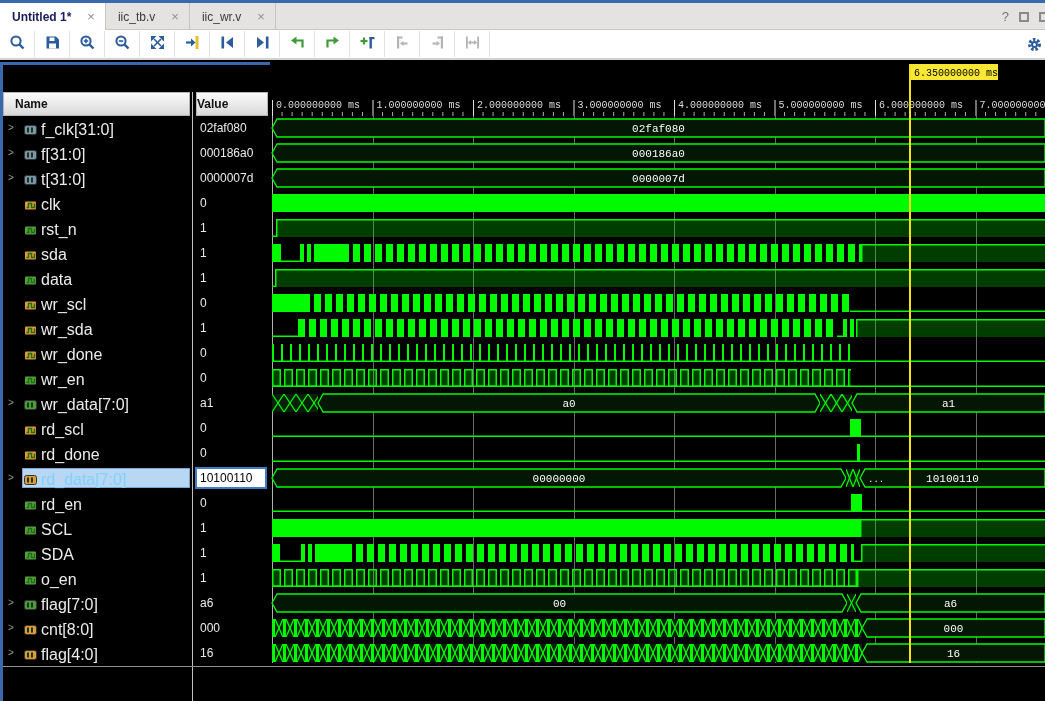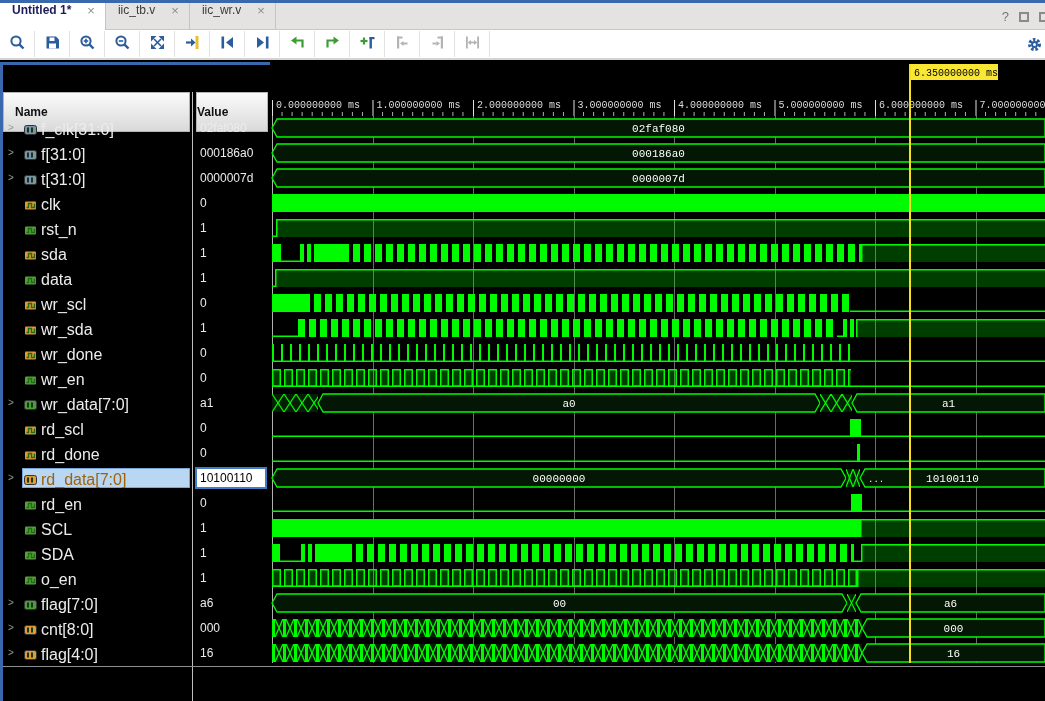--- a/index.html
+++ b/index.html
@@ -1,41 +1,41 @@
 <!DOCTYPE html>
 <html><head>
 <meta charset="utf-8">
 <style>
 html,body{margin:0;padding:0;background:#000;}
 #app{position:relative;width:1045px;height:701px;overflow:hidden;font-family:"Liberation Sans",sans-serif;background:#000;}
 #topline{position:absolute;left:0;top:0;width:1045px;height:3px;background:#3a68ad;}
 #tabbar{position:absolute;left:0;top:3px;width:1045px;height:27px;background:#e5e3e2;border-bottom:1px solid #c9c7c6;box-sizing:border-box;display:flex;}
-.tab{height:27px;display:flex;align-items:flex-start;padding:0 10px 0 12px;box-sizing:border-box;border-right:1px solid #c6c4c3;color:#3b3b3b;font-size:12px;}
+.tab{height:27px;display:flex;align-items:center;padding:0 10px 0 12px;box-sizing:border-box;border-right:1px solid #c6c4c3;color:#3b3b3b;font-size:12px;}
 .tab.active{background:#fff;color:#1b1b5e;font-weight:bold;}
 .tab .close{margin-left:16px;color:#8f8f8f;font-size:13px;font-weight:normal;}
 #winicons{position:absolute;right:-6px;top:3px;height:27px;display:flex;align-items:center;gap:10px;color:#6e6e6e;padding-right:2px;}
 #winicons .q{font-size:13px;color:#777;}
 #winicons .sq{width:10px;height:10px;border:2px solid #8a8a8a;box-sizing:border-box;}
 #toolbar{position:absolute;left:0;top:30px;width:1045px;height:30px;background:#fff;border-bottom:2px solid #d5d3d2;box-sizing:border-box;display:flex;align-items:center;}
 .tbtn{width:35px;height:26px;display:flex;align-items:center;justify-content:center;border-right:1px solid #e4e2e1;box-sizing:border-box;}
 #gearbtn{position:absolute;right:2px;top:36px;}
 #leftpanel{position:absolute;left:0;top:62px;width:270px;height:639px;background:#000;}
 #lp-topborder{position:absolute;left:0;top:62px;width:270px;height:3px;background:#3a68ad;}
 #lp-leftborder{position:absolute;left:0;top:62px;width:3px;height:639px;background:#3a68ad;}
-.hcell{position:absolute;top:30px;height:40px;background:linear-gradient(#fbfbfb,#d9d9d9);border:1px solid #b5b5b5;box-sizing:border-box;color:#111;font-weight:bold;font-size:12px;display:flex;align-items:center;}
+.hcell{position:absolute;top:30px;height:24px;background:linear-gradient(#fbfbfb,#d9d9d9);border:1px solid #b5b5b5;box-sizing:border-box;color:#111;font-weight:bold;font-size:12px;display:flex;align-items:center;}
 #hname{left:3px;width:187px;padding-left:11px;}
 #hvalue{left:196px;width:72px;justify-content:flex-start;}
 #sigrows{position:absolute;left:0;top:54px;width:270px;}
 .srow{position:relative;height:25px;}
 .srow .arrow{position:absolute;left:8px;top:6px;color:#9a9a9a;font-size:10px;line-height:12px;}
 .srow .sicon{position:absolute;left:24px;top:6px;}
 .srow .sname{position:absolute;left:41px;top:5px;color:#ececec;font-size:16px;white-space:nowrap;}
 .srow .sval{position:absolute;left:200px;top:5px;color:#ececec;font-size:12px;white-space:nowrap;}
 .srow .hl{position:absolute;left:22px;top:2px;width:168px;height:20px;background:#b9d6f2;border:1px solid #7aa7d4;box-sizing:border-box;}
-.srow.sel .sname{color:#a16207;}
+.srow.sel .sname{color:#7dd3fc;}
 .srow .valbox{position:absolute;left:195px;top:1px;width:72px;height:22px;background:#fff;border:2px solid #3f7cc7;box-sizing:border-box;color:#000;font-size:12px;display:flex;align-items:center;padding-left:3px;}
 #vsep1{position:absolute;left:192px;top:92px;width:1px;height:609px;background:#bfbfbf;}
 #vsep2{position:absolute;left:270px;top:62px;width:2px;height:639px;background:#e8e8e8;}
 #wavetop{position:absolute;left:272px;top:62px;width:773px;height:1px;background:#cfcfcf;}
 #hbottom{position:absolute;left:3px;top:666px;width:1042px;height:1px;background:#8f8f8f;}
 #wavesvg{position:absolute;left:270px;top:62px;}
 </style>
 </head>
 <body>
 

